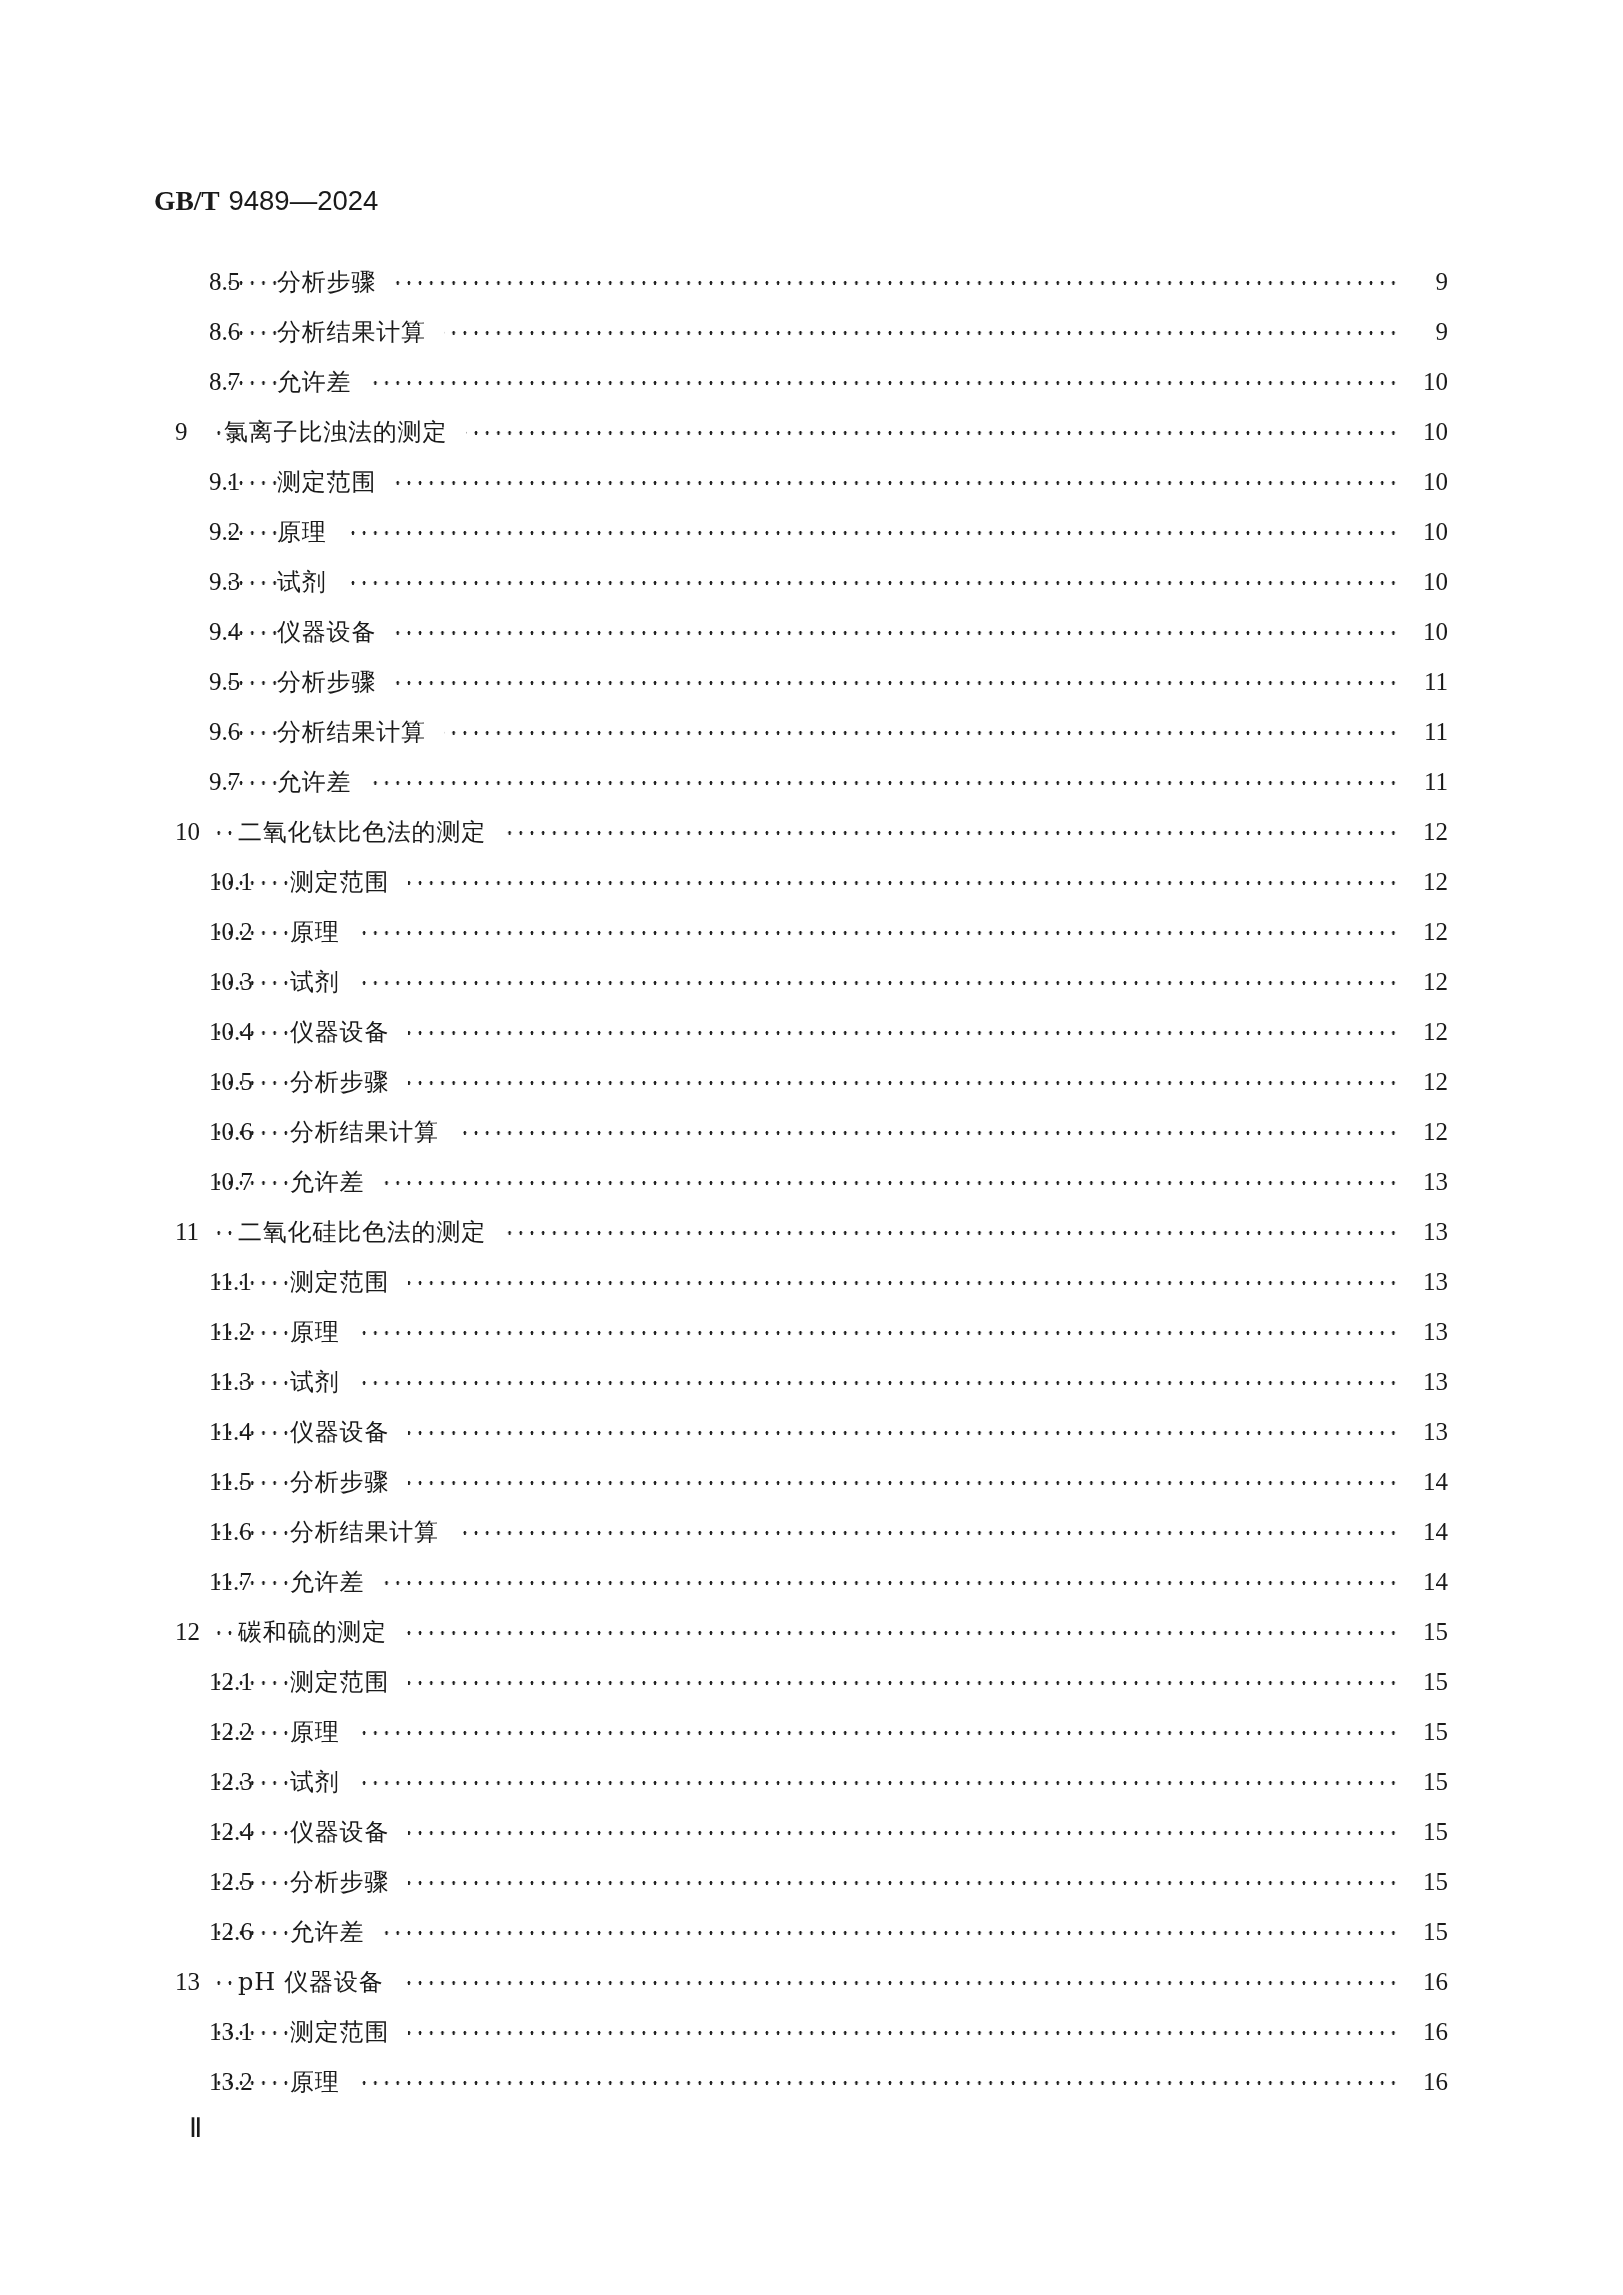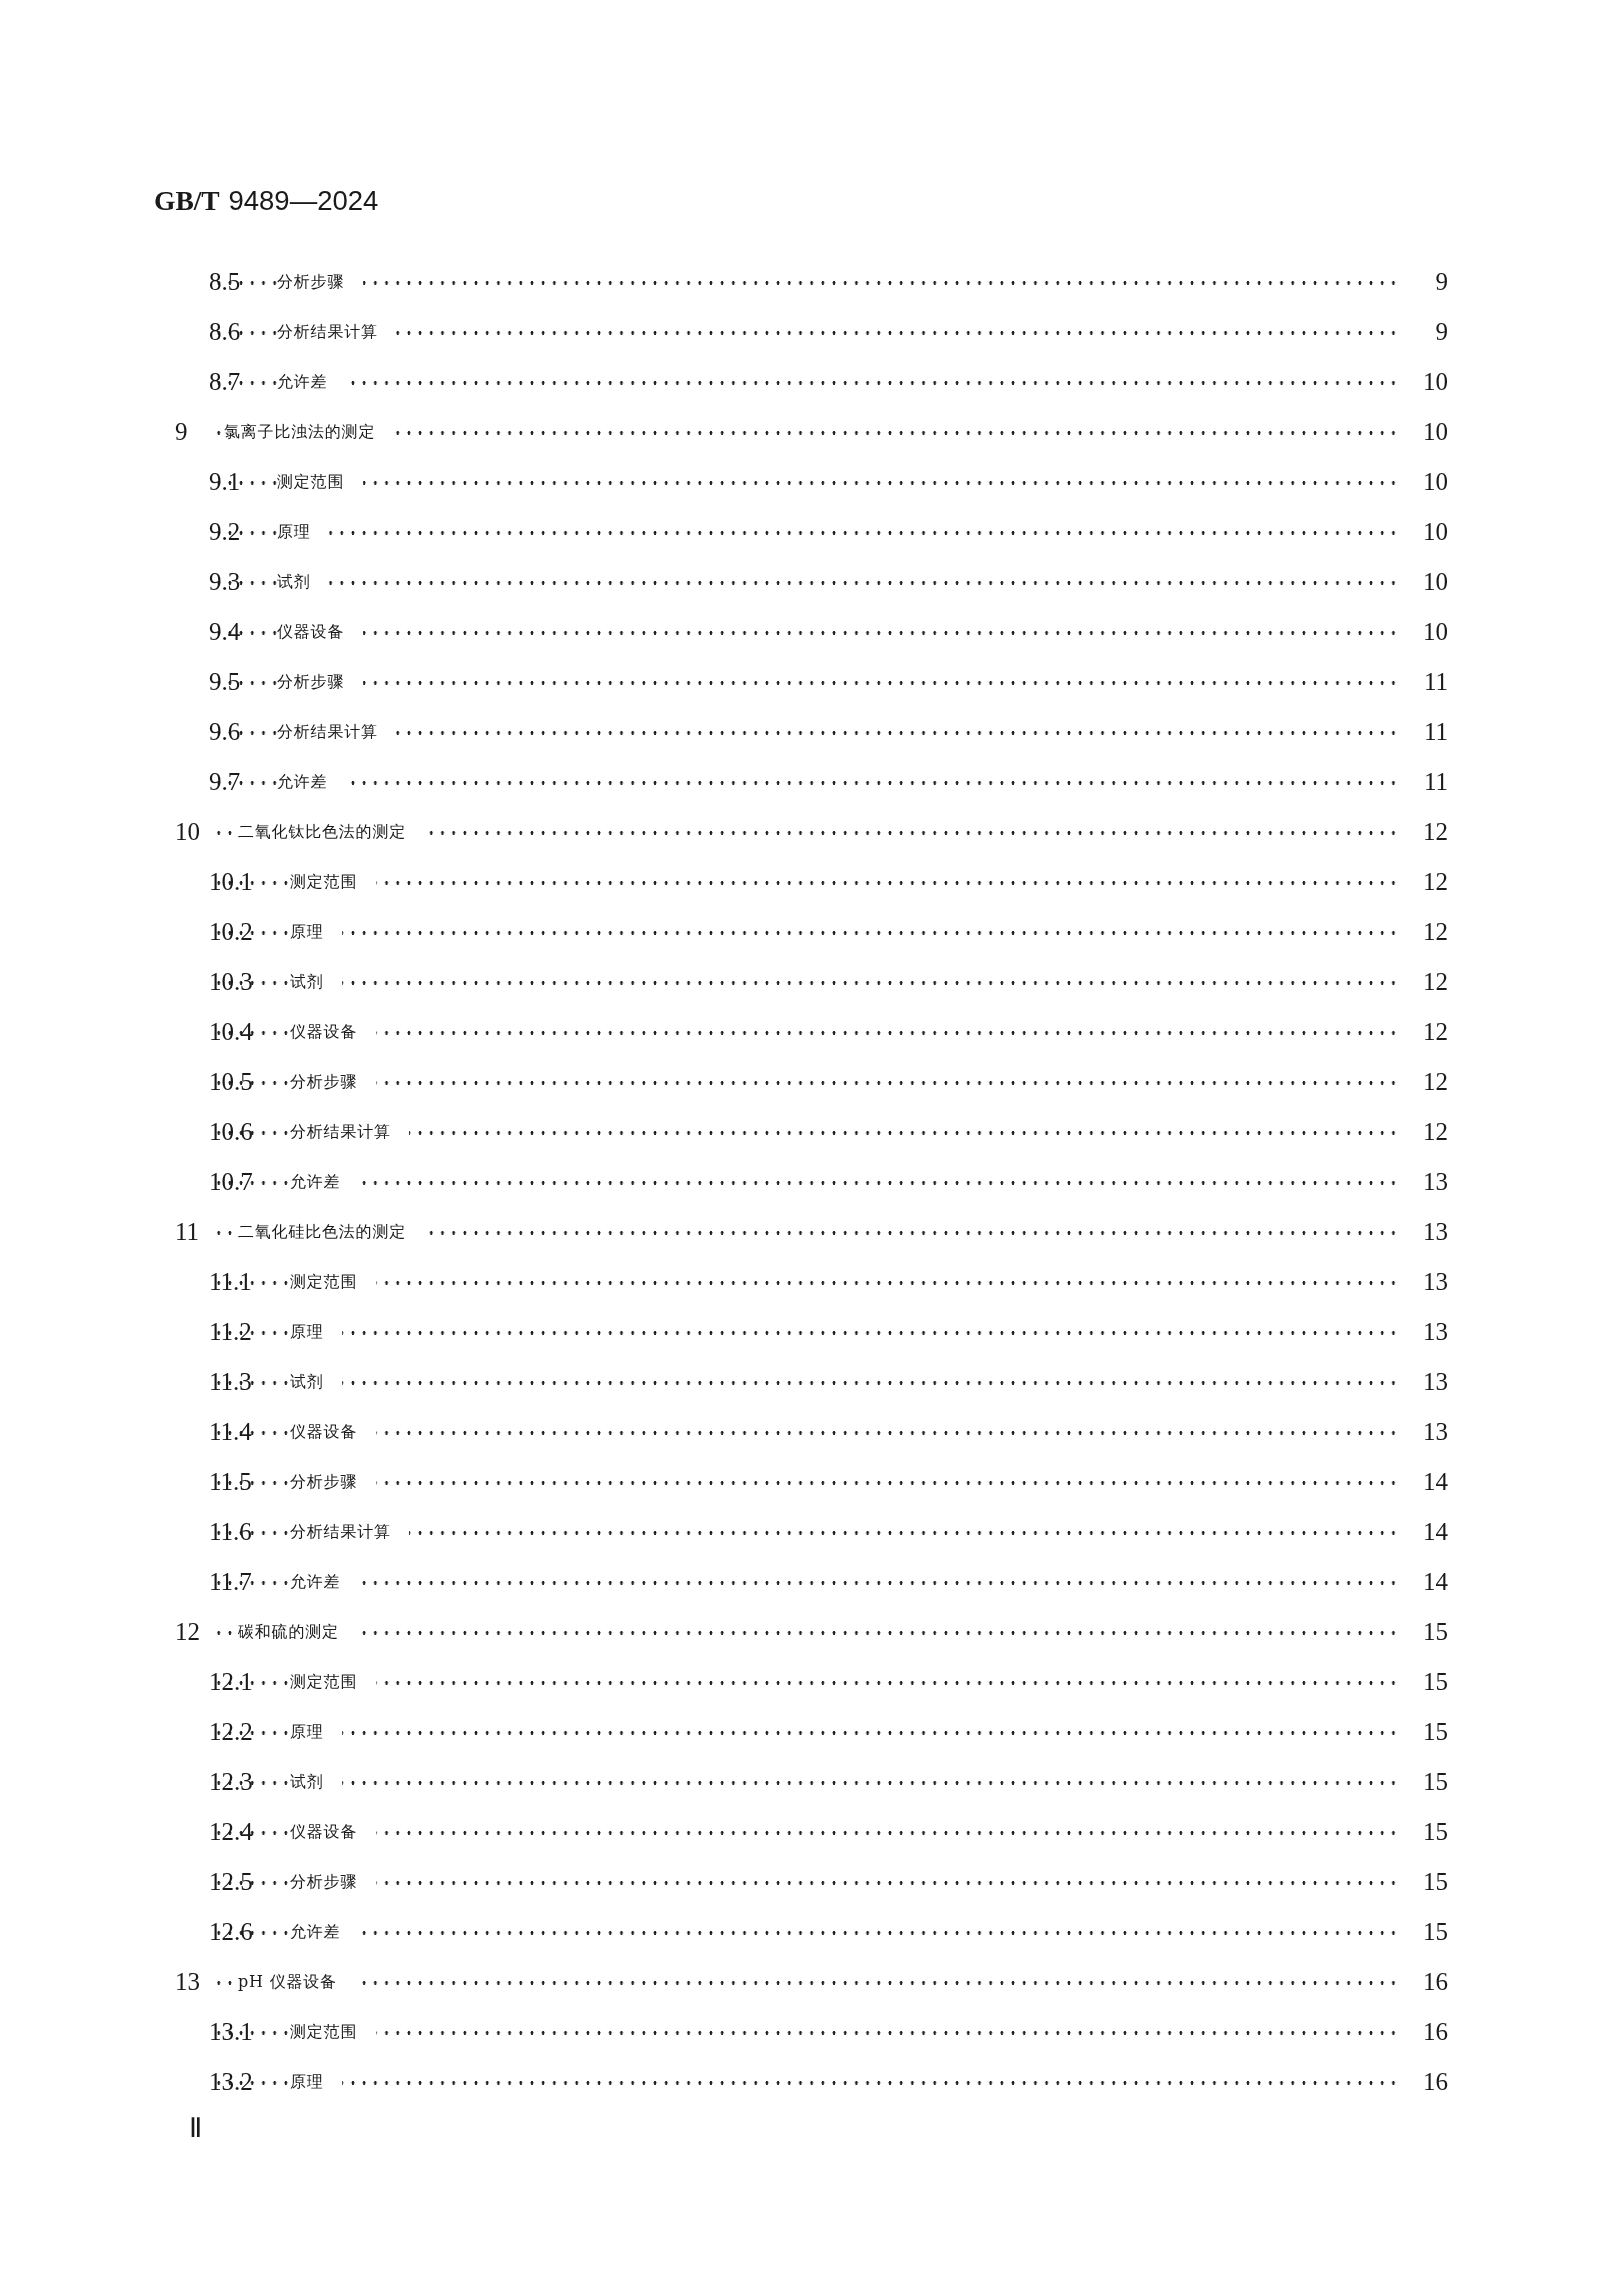--- a/index.html
+++ b/index.html
@@ -48,21 +48,21 @@
     .toc-row .sec-num {
       position: absolute;
       font-family: "Liberation Serif", serif;
       font-size: 25px;
       white-space: nowrap;
     }
     .toc-row .sec-title {
       position: absolute;
       white-space: nowrap;
       font-family: "DejaVu Serif", "Liberation Serif", serif;
-      font-size: 16px;
+      font-size: 24px;
       letter-spacing: 0.8px;
       background: #fff;
       padding-right: 18.4px;
       z-index: 2;
     }
     .toc-row.l1 .sec-num { left: 175px; }
     .toc-row.l1 .sec-title { left: 224px; }
     .toc-row.l1.wide .sec-title { left: 238px; }
     .toc-row.l2 .sec-num { left: 209px; }
     .toc-row.l2 .sec-title { left: 277px; }

